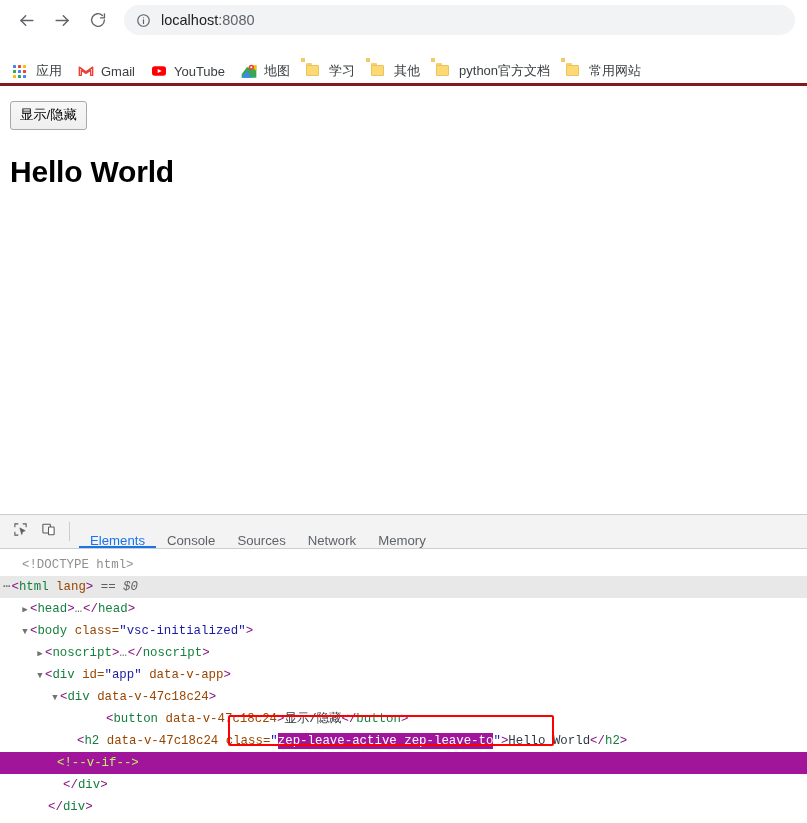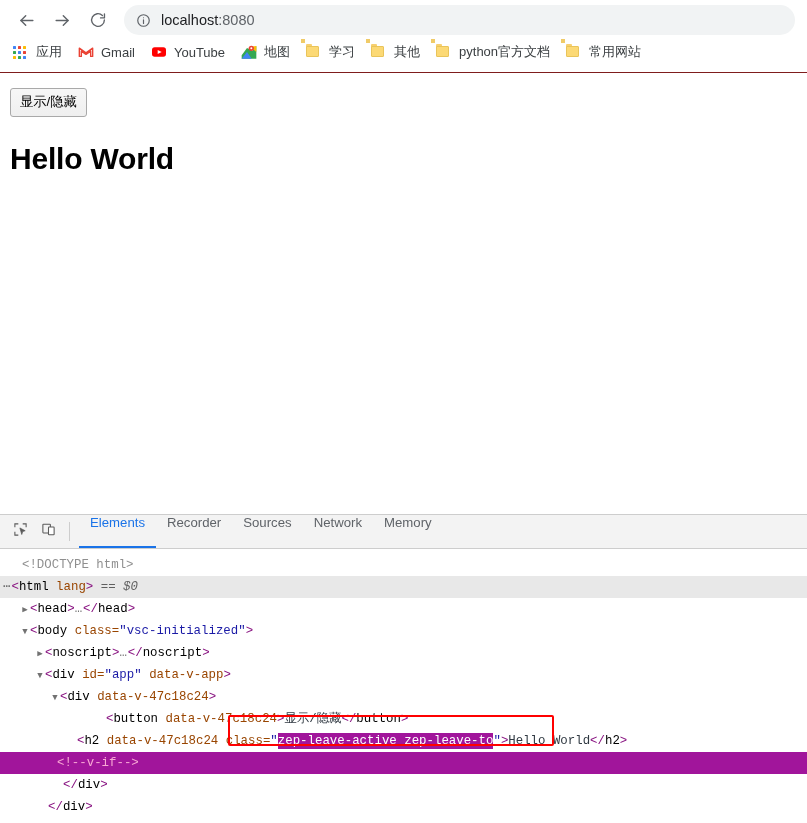--- a/index.html
+++ b/index.html
@@ -32,23 +32,24 @@
   }
   .omnibox .info-ico { flex: none; color: #5f6368; display:flex; align-items:center; margin-right: 10px; }
   .url-text {
     font-family: "Liberation Sans", sans-serif;
     font-size: 14.5px; color: #5f6368; white-space: nowrap;
   }
   .url-text .host { color: #202124; }
 
   
   .bookmarks {
-    height: 33px; display: flex; align-items: flex-start;
+    height: 33px; display: flex; align-items: flex-end;
     padding-left: 13px; box-sizing: border-box;
-    border-bottom: 1px solid #7f1d1d;
+    border-bottom: 3px solid #7f1d1d;
+    margin-top: 13px;
   }
   .bm {
     display: flex; align-items: center; height: 24px;
     margin-right: 16px; white-space: nowrap;
   }
   .bm .lbl {
     font-size: 13px; color: #3c4043; margin-left: 7px;
     font-family: "Liberation Sans", sans-serif;
   }
   .bm .ico { width: 16px; height: 16px; flex: none; position: relative; }
@@ -92,21 +93,21 @@
     height: 34px; background: #f3f3f3; border-bottom: 1px solid #cdcdcd;
     display: flex; align-items: stretch; padding-left: 6px; box-sizing: border-box;
     overflow: hidden;
   }
   .dt-icon-btn {
     width: 28px; display:flex; align-items:center; justify-content:center;
     color: #5a5a5a; flex: none;
   }
   .dt-sep { width:1px; background:#cdcdcd; margin: 7px 9px 7px 7px; flex:none; }
   .dt-tab {
-    display: flex; align-items: flex-start; padding: 0 11px;
+    display: flex; align-items: flex-end; padding: 0 11px;
     font-size: 13.2px; color: #5f6368; white-space: nowrap;
     font-family: "Liberation Sans", sans-serif; flex: none;
     position: relative; cursor: default;
   }
   .dt-tab.active { color: #1a73e8; }
   .dt-tab.active::after {
     content:""; position:absolute; left:0; right:0; bottom:0; height:2px; background:#1a73e8;
   }
   .dt-tab .flask { margin-left: 6px; display:flex; align-items:center; color:#5f6368; }
 
@@ -118,32 +119,32 @@
     font-size: 12.4px; line-height: 22px; color: #303942;
     white-space: nowrap;
   }
   .node { position: relative; height: 22px; padding-left: 0; }
   .sel-row { background: #e8e8e8; }
   .tw { display:inline-block; width:10px; color:#727272; font-size:9px; text-align:center; }
   .tw.closed::before { content:"\25B6"; }
   .tw.open::before { content:"\25BC"; }
   .ellip { color:#737373; letter-spacing:1px; }
 
-  .pnk { color: #000000; text-align: right; }   
+  .pnk { color: #15803d; text-align: right; }   
   .ang { color: #881280; }   
   .att { color: #994500; }   
   .val { color: #1a1aa6; }   
   .txt { color: #303942; }   
   .cmt { color: #236e25; }   
   .doct { color: #8f8f8f; }  
   .dollar { color: #5f5f5f; font-style: italic; }
 
   .hl-purple { background: #a1159b; color: #ffffff; padding: 1px 0; }
   .row-purple { background: #a1159b; }
-  .row-purple .cmt { color: #f9a8d4; }
+  .row-purple .cmt { color: #bef264; }
 
   .redbox {
     position: absolute; border: 2.5px solid #ff0000; border-radius: 2px;
     pointer-events: none;
   }
 </style>
 </head>
 <body>
 
 <div id="root">
@@ -293,21 +294,21 @@
             <rect x="12" y="8" width="9" height="12.5" rx="1" fill="#ffffff"></rect>
           </svg>
         </span>
       </div>
       <div class="dt-sep"></div>
 
       <div class="dt-tab active">
         <span>Elements</span>
       </div>
       <div class="dt-tab">
-        <span>Recorder</span>
+        <span>Console</span>
       </div>
       <div class="dt-tab">
         <span>Sources</span>
       </div>
       <div class="dt-tab">
         <span>Network</span>
       </div>
       <div class="dt-tab">
         <span>Memory</span>
       </div>

